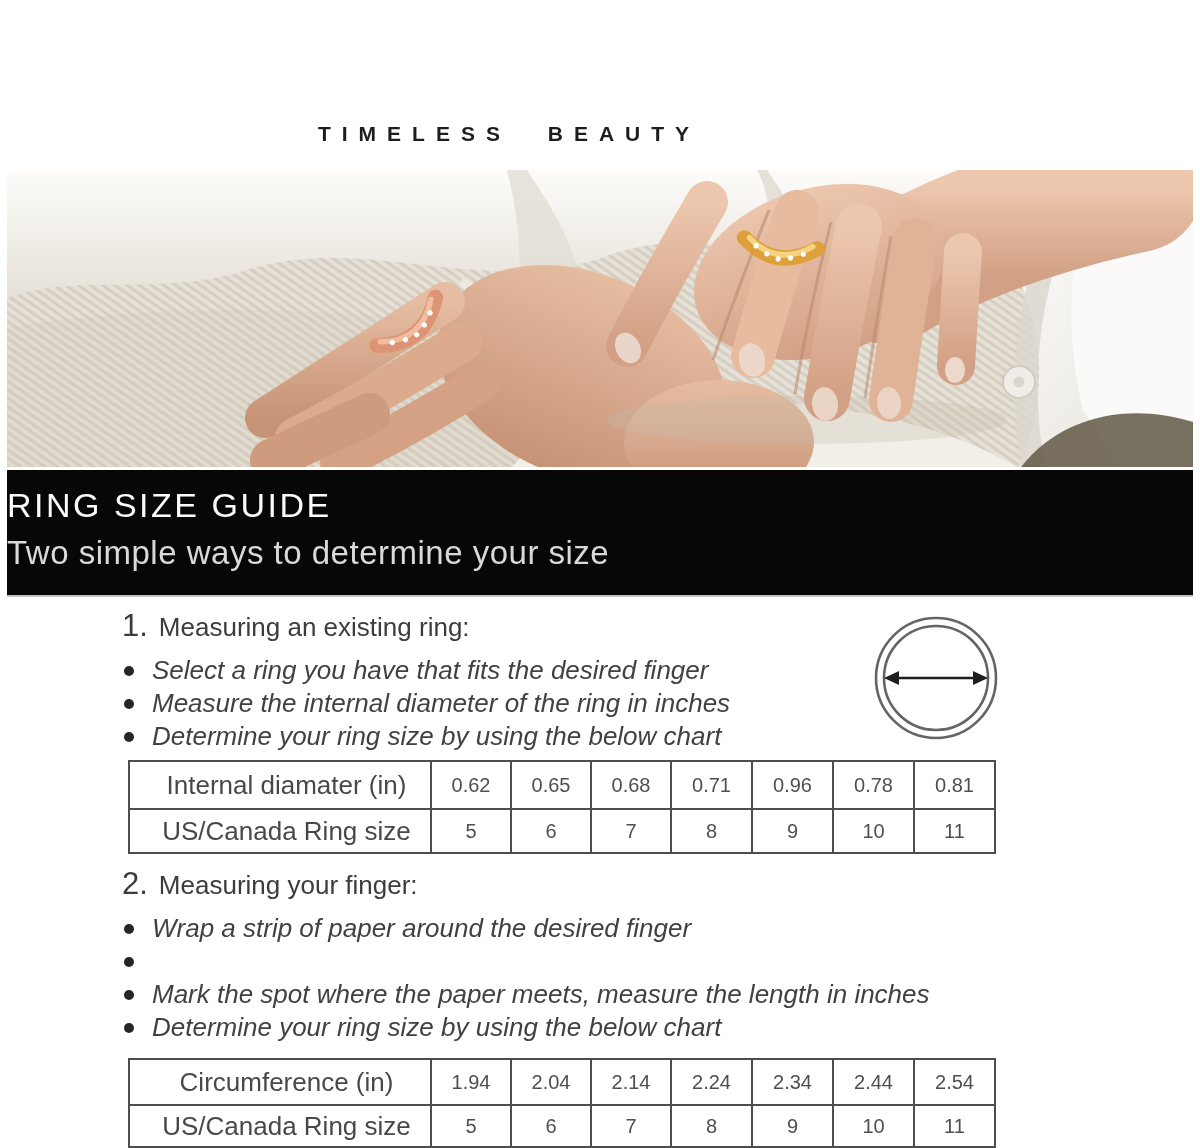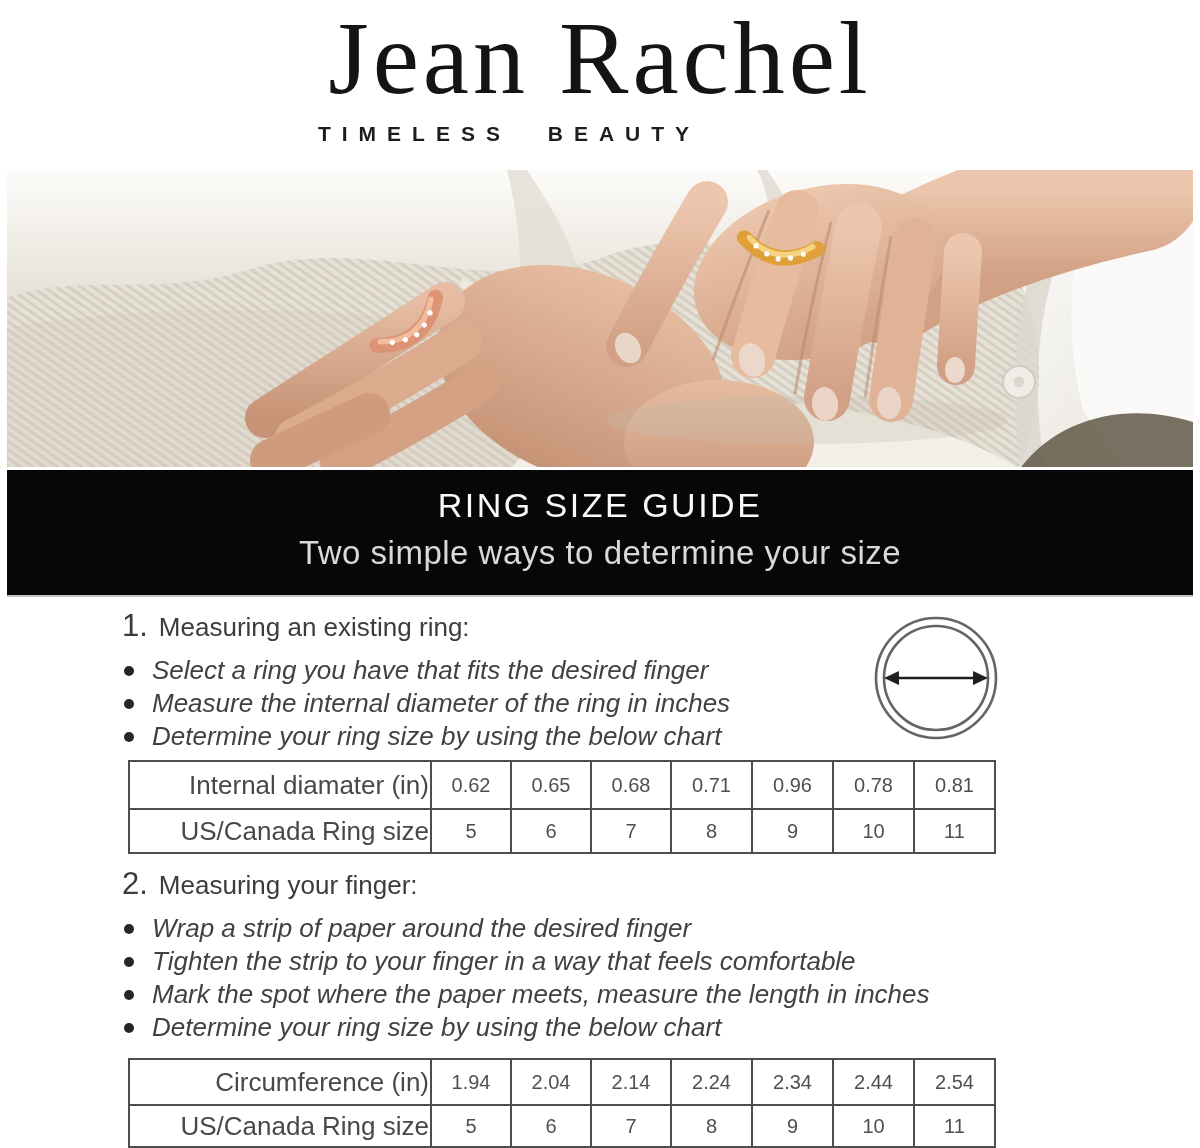--- a/index.html
+++ b/index.html
@@ -12,21 +12,21 @@
         color:#141414;letter-spacing:4px;}
   .tagline{position:absolute;top:122px;left:0;width:1018px;text-align:center;
         font-size:21px;font-weight:bold;letter-spacing:11px;word-spacing:20px;color:#1d1d1d;}
 
   
   .photo{position:absolute;left:7px;top:170px;width:1186px;height:297px;overflow:hidden;}
   .photo svg{display:block;width:100%;height:100%;}
 
   
   .banner{position:absolute;left:7px;top:470px;width:1186px;height:125px;background:#070707;
-        border-bottom:2px solid #c6c2bd;display:flex;flex-direction:column;align-items:center;
+        border-bottom:2px solid #c6c2bd;display:flex;flex-direction:column;
         justify-content:flex-start;}
   .banner-title{margin-top:16px;font-size:34px;letter-spacing:2.5px;color:#fafafa;}
   .banner-sub{margin-top:9px;font-size:33px;font-weight:400;letter-spacing:0.5px;color:#d9d9d9;}
 
   
   .method{position:absolute;left:122px;}
   .m1{top:608px;}
   .m2{top:866px;}
   .mhead{display:flex;align-items:baseline;color:#3c3c3c;}
   .mnum{font-size:31px;margin-right:11px;}
@@ -40,33 +40,32 @@
   
   .diagram{position:absolute;left:866px;top:608px;width:140px;height:140px;}
 
   
   .sizes{position:absolute;left:128px;border-collapse:collapse;table-layout:fixed;
          width:866px;}
   .t1{top:760px;}
   .t2{top:1058px;}
   .sizes td{border:2px solid #4d4d4d;text-align:center;vertical-align:middle;
             overflow:hidden;}
-  .sizes .lbl{text-align:right;padding-left:14px;font-size:26px;color:#484848;}
+  .sizes .lbl{text-align:center;padding-left:14px;font-size:26px;color:#484848;}
   .sizes .val{font-size:20px;color:#4f4f4f;}
   .t1 .r1 td{height:44px;}
   .t1 .r2 td{height:40px;}
   .t2 .r1 td{height:42px;}
   .t2 .r2 td{height:38px;}
 </style>
 </head>
 <body>
 
 <div class="page">
 
-  <div class="logo">Jean Rachel</div>
   <div class="tagline">TIMELESS BEAUTY</div>
 
   <div class="photo">
     <svg viewBox="0 0 1186 297" preserveAspectRatio="none">
       <defs>
         <linearGradient id="skinA" x1="0" y1="0" x2="0" y2="1">
           <stop offset="0" stop-color="#ecc7ae"></stop>
             <stop offset="1" stop-color="#d2a084"></stop>
         </linearGradient>
         <linearGradient id="skinB" x1="0" y1="0" x2="0" y2="1">
@@ -229,21 +228,20 @@
       <span class="mnum">2.</span>
       <span class="mtitle">Measuring your finger:</span>
     </div>
     <ul class="bullets">
       <li class="bullet">
         <span class="dot"></span>
         <span class="btext">Wrap a strip of paper around the desired finger</span>
       </li>
       <li class="bullet">
         <span class="dot"></span>
-        <span class="btext">Tighten the strip to your finger in a way that feels comfortable</span>
       </li>
       <li class="bullet">
         <span class="dot"></span>
         <span class="btext">Mark the spot where the paper meets, measure the length in inches</span>
       </li>
       <li class="bullet">
         <span class="dot"></span>
         <span class="btext">Determine your ring size by using the below chart</span>
       </li>
     </ul>

